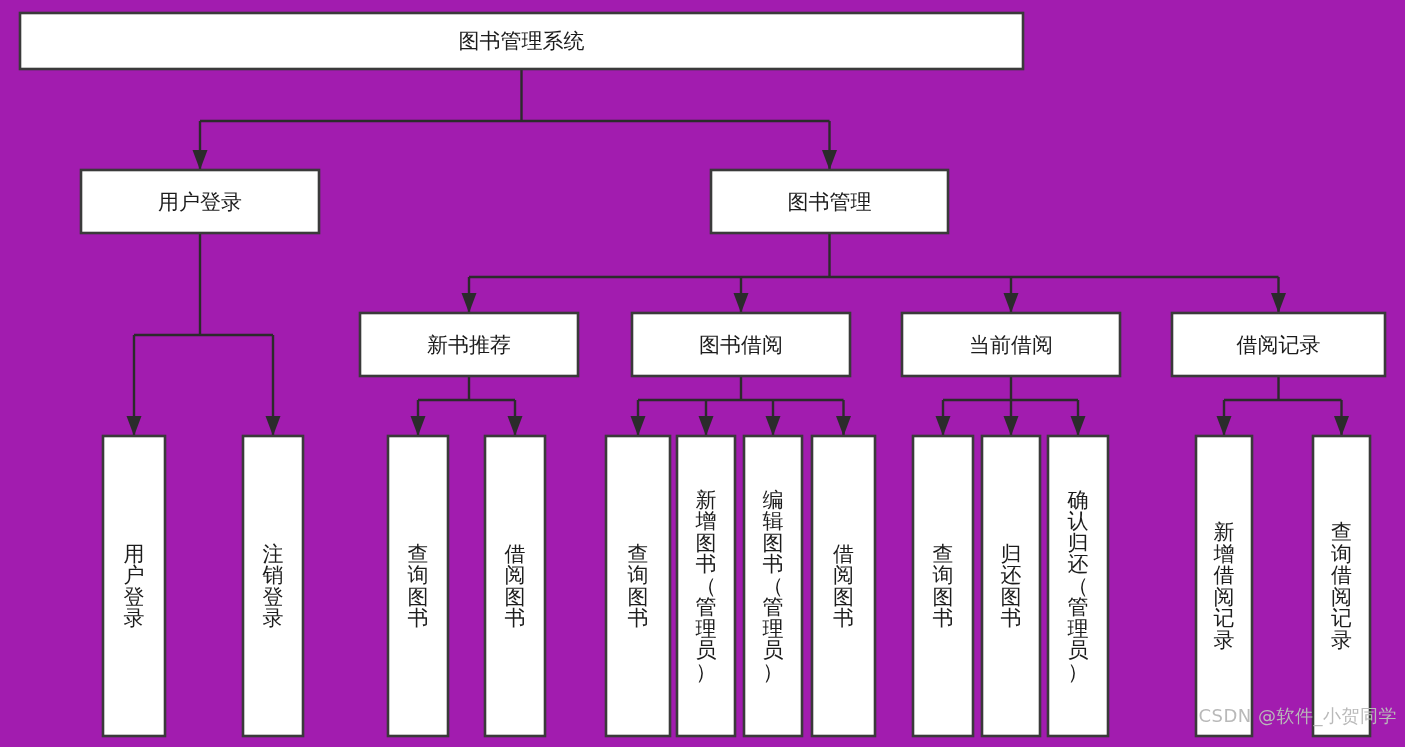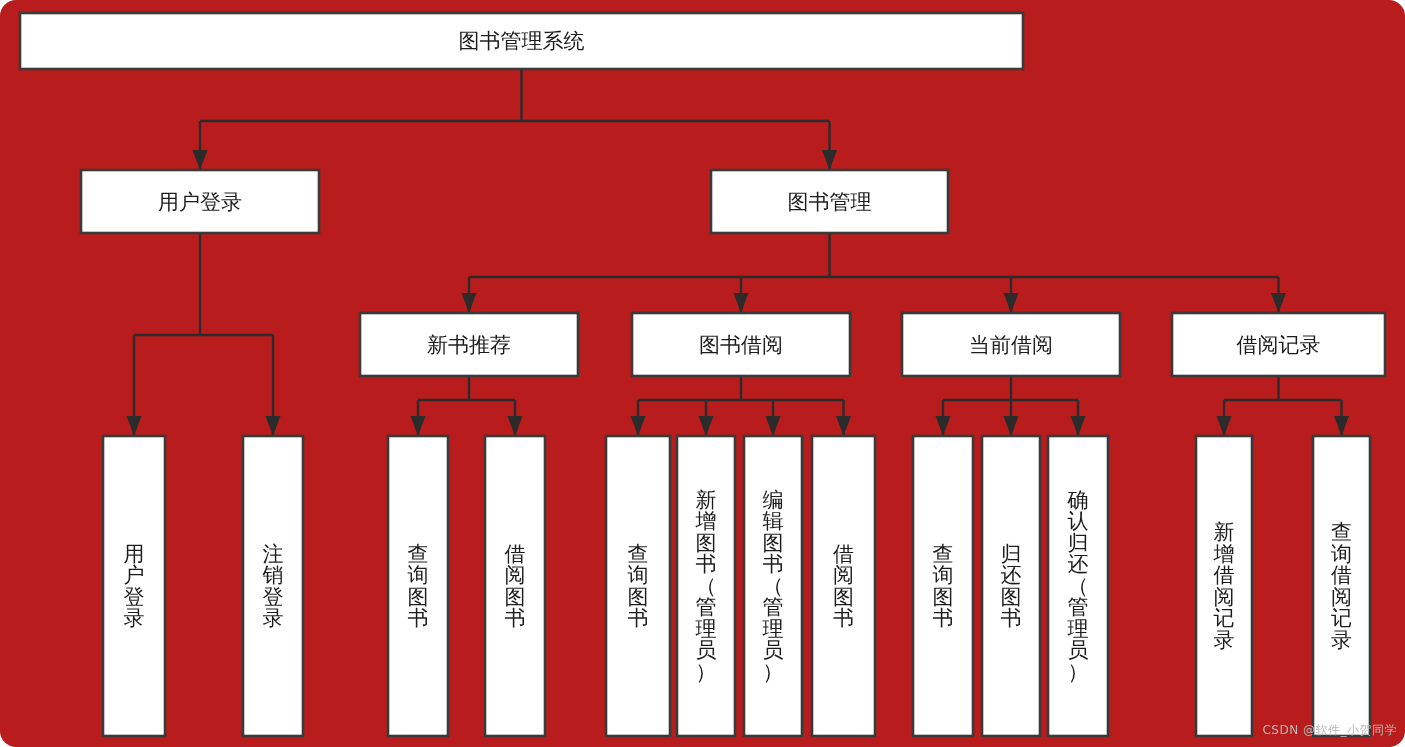--- a/index.html
+++ b/index.html
@@ -10,22 +10,21 @@
   body {
     width: 1405px;
     height: 747px;
     overflow: hidden;
     font-family: "DejaVu Sans", "Liberation Sans", sans-serif;
   }
   #diagram-root {
     position: relative;
     width: 1405px;
     height: 747px;
-    background: #b91c1c;
-    border-radius: 16px;
+    background: #a21caf;
   }
   svg#flow-svg {
     position: absolute;
     left: 0;
     top: 0;
     width: 1405px;
     height: 747px;
     display: block;
   }
   .node-box {
@@ -51,23 +50,23 @@
     stroke-width: 2.4;
     fill: none;
   }
   .edge-head {
     fill: #2b2b2b;
     stroke: none;
   }
   .watermark-text {
     position: absolute;
     right: 8px;
-    bottom: 8px;
-    font-family: "DejaVu Sans", "Liberation Sans", sans-serif;
-    font-size: 12px;
+    bottom: 19px;
+    font-family: "DejaVu Sans", "Liberation Sans", sans-serif;
+    font-size: 18px;
     color: #b9b9b9;
     white-space: nowrap;
     letter-spacing: 0.5px;
     user-select: none;
   }
 </style>
 </head>
 <body>
 
 <div id="diagram-root">

